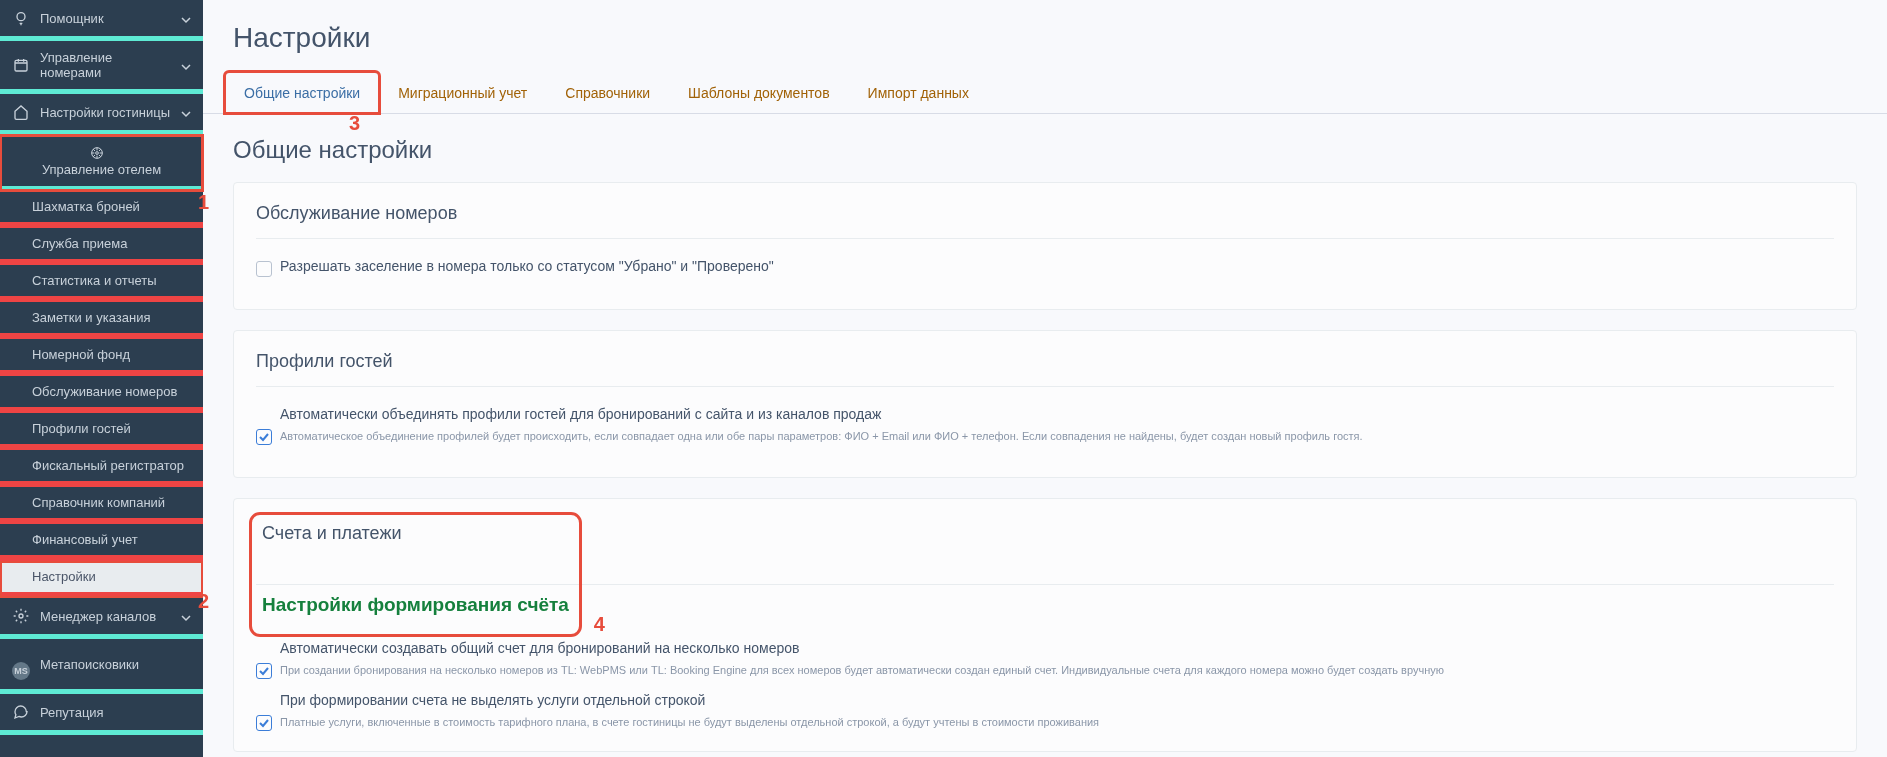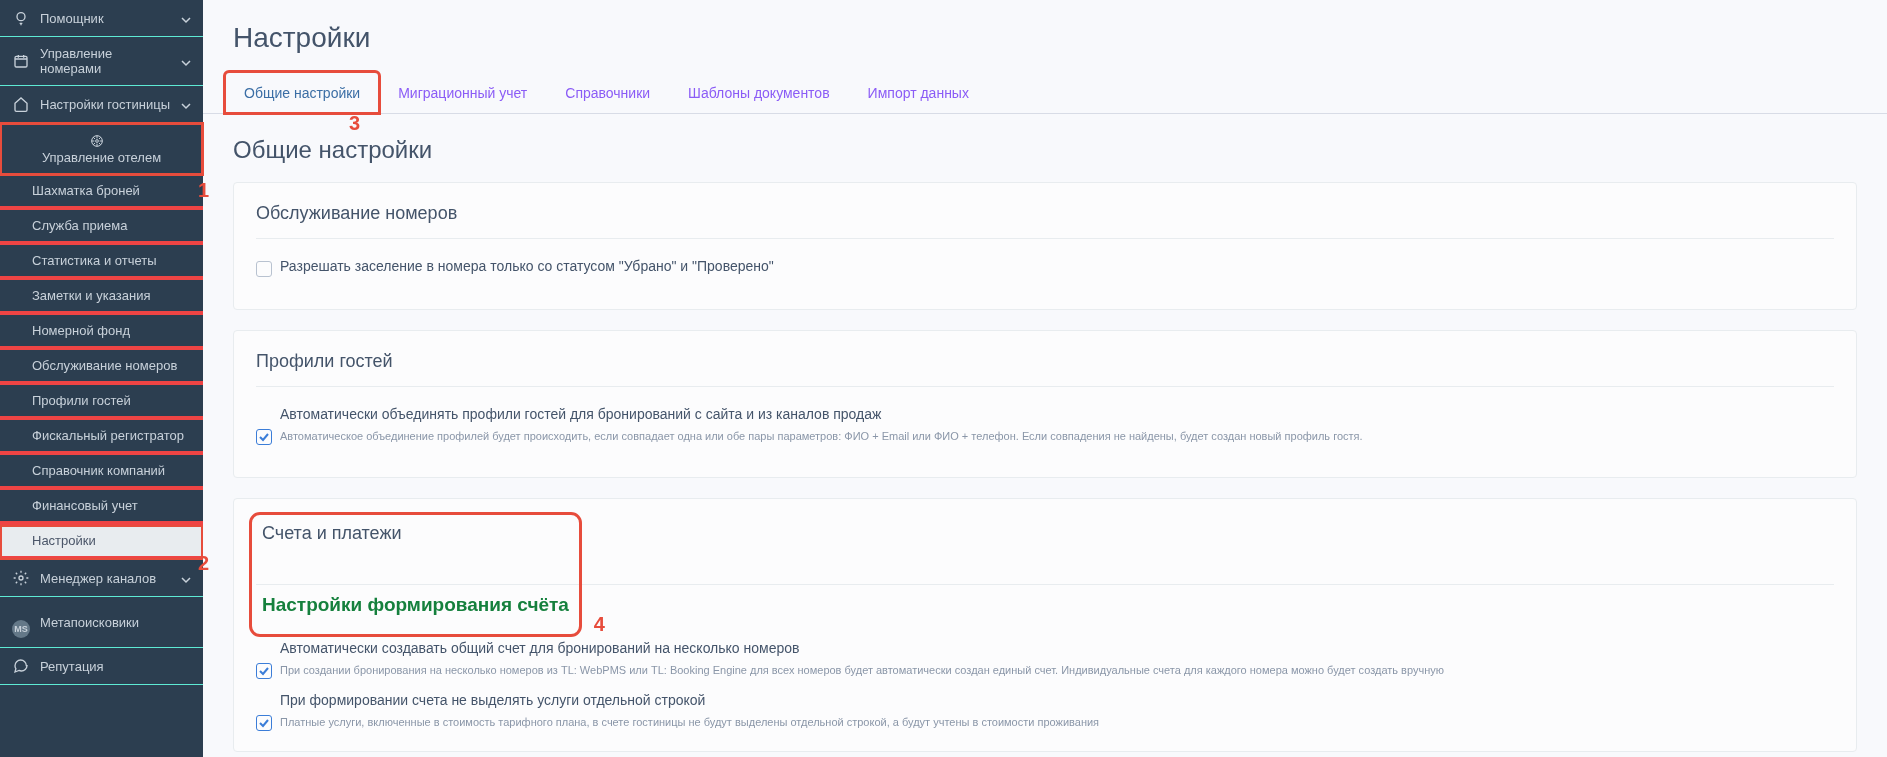--- a/index.html
+++ b/index.html
@@ -15,21 +15,21 @@
       width: 203px;
       background: #2c3e50;
       color: #c8d1da;
       flex-shrink: 0;
       font-size: 13px;
     }
     .sidebar-section {
       display: flex;
       align-items: center;
       padding: 9px 12px;
-      border-bottom: 1px solid #5eead4;
+      border-bottom: 5px solid #5eead4;
       cursor: pointer;
       position: relative;
     }
     .sidebar-section.highlighted-red {
       outline: 3px solid #e74c3c;
       outline-offset: -2px;
       background: #2c3e50;
       z-index: 2;
       flex-direction: column;
     }
@@ -45,21 +45,21 @@
     .sidebar-label { flex: 1; }
     .dropdown-arrow {
       width: 10px;
       height: 10px;
       margin-left: 4px;
     }
     .sidebar-subitems { background: #2c3e50; }
     .sidebar-subitem {
       padding: 8px 12px 8px 32px;
       cursor: pointer;
-      border-bottom: 4px solid #ef4444;
+      border-bottom: 6px solid #ef4444;
     }
     .sidebar-subitem.active {
       background: #e8ecef;
       color: #4a5568;
       outline: 2px solid #e74c3c;
       outline-offset: -2px;
     }
     .ms-badge {
       display: inline-flex;
       align-items: center;
@@ -95,21 +95,21 @@
       font-weight: 400;
     }
     .tabs {
       display: flex;
       border-bottom: 1px solid #d8dce6;
       padding: 0 22px;
       gap: 0;
     }
     .tab {
       padding: 12px 18px;
-      color: #8b5cf6;
+      color: #a16207;
       cursor: pointer;
       font-size: 14px;
       border: 1px solid transparent;
       border-bottom: none;
       position: relative;
     }
     .tab.active {
       color: #3b6ea5;
       border: 1px solid #c8d0dc;
       border-bottom: none;

